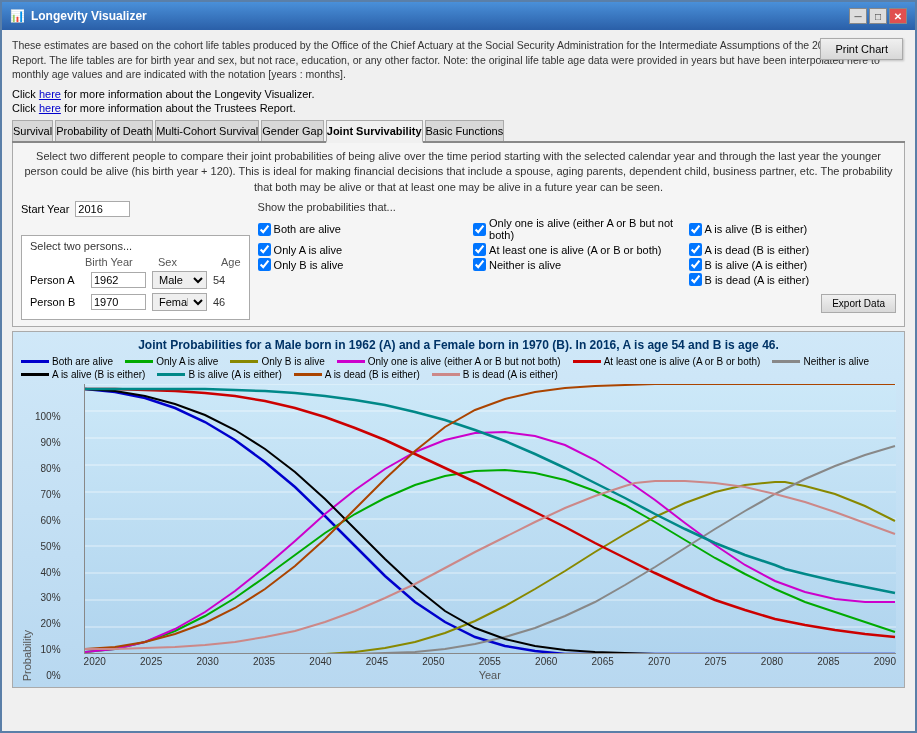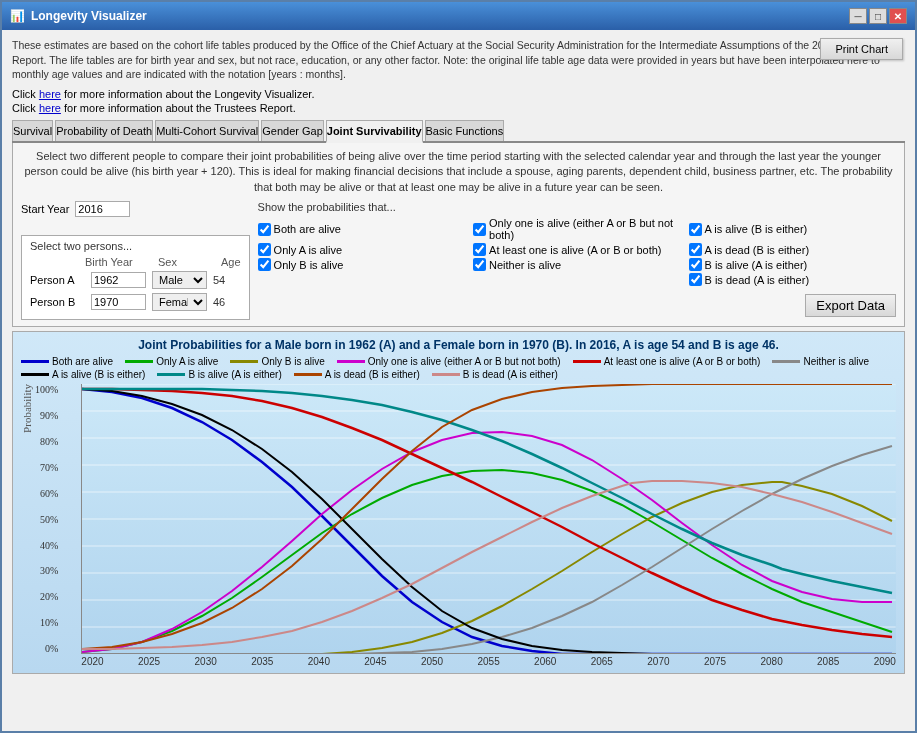--- a/index.html
+++ b/index.html
@@ -36,21 +36,21 @@
     .spinner-input { width: 50px; font-size: 11px; border: 1px solid #aaa; padding: 1px 2px; }
     .select-input { font-size: 11px; border: 1px solid #aaa; padding: 1px 2px; }
     .age-display { font-size: 11px; color: #333; width: 25px; }
     
     .show-probs { flex: 1; }
     .show-probs-title { font-size: 11px; margin-bottom: 4px; color: #333; }
     
     .start-year-row { display: flex; align-items: center; gap: 6px; margin-bottom: 6px; }
     .start-year-label { font-size: 11px; }
     
-    .export-btn { background: linear-gradient(to bottom, #f0f0f0, #d8d8d8); border: 1px solid #aaa; padding: 3px 10px; font-size: 13px; cursor: pointer; float: right; margin-top: 4px; }
+    .export-btn { background: linear-gradient(to bottom, #f0f0f0, #d8d8d8); border: 1px solid #aaa; padding: 3px 10px; font-size: 10px; cursor: pointer; float: right; margin-top: 4px; }
     
     .chart-area { background: linear-gradient(to bottom, #d0e8f8 0%, #b8d8f0 100%); border: 1px solid #aaa; margin-top: 4px; padding: 6px; }
     .chart-title { font-size: 12px; font-weight: bold; color: #003366; margin-bottom: 4px; text-align: center; }
     
     .legend { display: flex; flex-wrap: wrap; gap: 2px 12px; margin-bottom: 4px; font-size: 10px; }
     .legend-item { display: flex; align-items: center; gap: 3px; }
     .legend-line { width: 28px; height: 3px; }
     .y-axis { display: flex; flex-direction: column; justify-content: space-between; align-items: flex-end; padding-right: 4px; font-size: 10px; color: #333; height: 290px; padding-top: 0; }
     
     .chart-footer { text-align: right; font-size: 10px; color: #555; font-style: italic; margin-top: 2px; }
@@ -205,21 +205,21 @@
           <span>A is dead (B is either)</span>
         </div>
         <div class="legend-item">
           <div class="legend-line" style="background:#cc8888;"></div>
           <span>B is dead (A is either)</span>
         </div>
       </div>
 
       <div style="display:flex; align-items:stretch;">
 
-        <div style="display:flex; align-items:flex-start;font-family:Liberation Serif, serif;">
+        <div style="display:flex; align-items:flex-end;">
           <div style="writing-mode:vertical-rl; transform:rotate(180deg); font-size:11px; color:#555; margin-right:2px;">Probability</div>
           <div class="y-axis" style="height:270px; display:flex; flex-direction:column; justify-content:space-between; align-items:flex-end; padding-right:3px;">
             <span>100%</span>
             <span>90%</span>
             <span>80%</span>
             <span>70%</span>
             <span>60%</span>
             <span>50%</span>
             <span>40%</span>
             <span>30%</span>
@@ -276,18 +276,19 @@
             <span>2050</span>
             <span>2055</span>
             <span>2060</span>
             <span>2065</span>
             <span>2070</span>
             <span>2075</span>
             <span>2080</span>
             <span>2085</span>
             <span>2090</span>
           </div>
+          <div style="text-align:center; font-size:11px; color:#555; margin-top:2px;">Year</div>
         </div>
       </div>
 
     </div>
   </div>
 </div>
 
 </body></html>

